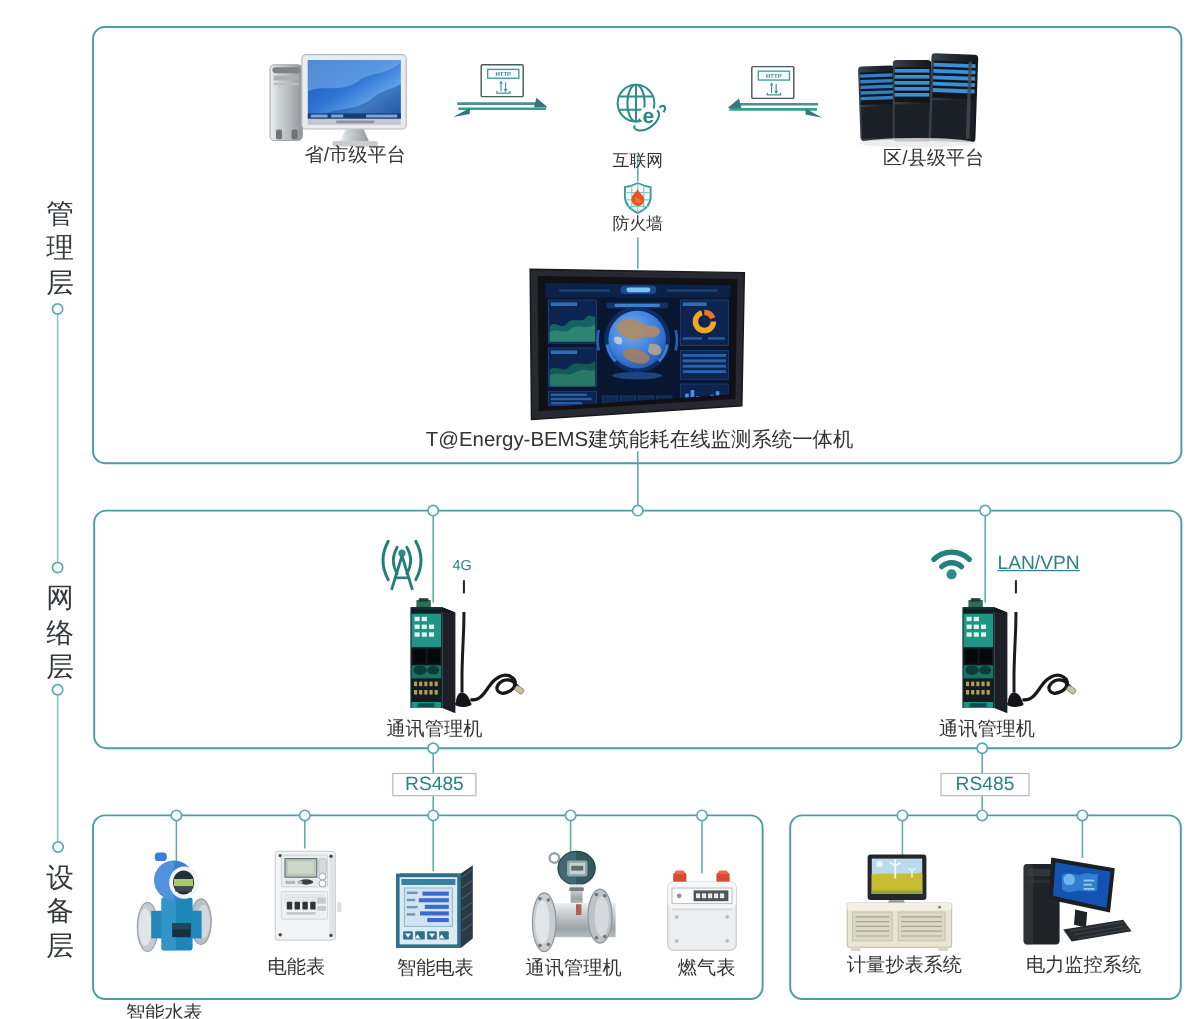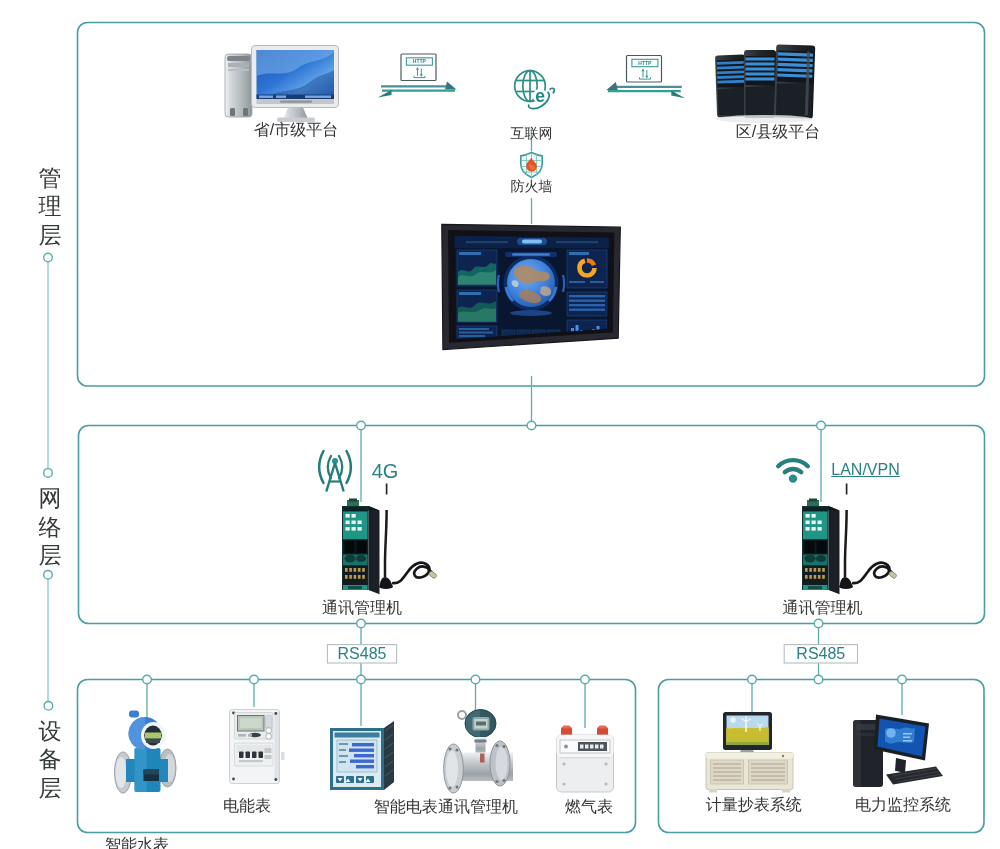--- a/index.html
+++ b/index.html
@@ -580,29 +580,30 @@
           <line x1="895" y1="779" x2="939" y2="771.5"></line>
           <line x1="898" y1="782" x2="941" y2="774"></line>
         </g>
   </g>
 </svg>
 
 <div class="lbl" style="left:284px;top:130px;margin-left:12px;">省/市级平台</div>
 <div class="lbl" style="left:531.5px;top:134px;font-size:14px;">互联网</div>
 <div class="lbl" style="left:764px;top:131.8px;padding-left:28px;">区/县级平台</div>
 <div class="lbl" style="left:531.5px;top:186.5px;font-size:14px;text-align:center;">防火墙</div>
-<div class="lbl teal" style="left:385px;top:470.5px;font-size:20px;">4G</div>
+<div class="lbl" style="left:533px;top:366px;font-size:17px;">T@Energy-BEMS建筑能耗在线监测系统一体机</div>
+<div class="lbl teal" style="left:385px;top:470.5px;font-size:12px;">4G</div>
 <div class="lbl teal" style="left:865.5px;top:470px;font-size:16px;text-decoration:underline;">LAN/VPN</div>
 <div class="lbl" style="left:362px;top:607.5px;">通讯管理机</div>
 <div class="lbl" style="left:822.5px;top:607.5px;">通讯管理机</div>
 <div class="lbl teal" style="left:362px;top:654.2px;">RS485</div>
 <div class="lbl teal" style="left:820.8px;top:654.2px;">RS485</div>
 <div class="lbl" style="left:137px;top:806px;margin-top:39px;">智能水表</div>
 <div class="lbl" style="left:247px;top:806px;">电能表</div>
-<div class="lbl" style="left:362.8px;top:807px;margin-left:43px;">智能电表</div>
+<div class="lbl" style="left:362.8px;top:807px;">智能电表</div>
 <div class="lbl" style="left:478px;top:807px;">通讯管理机</div>
 <div class="lbl" style="left:588.9px;top:807px;">燃气表</div>
 <div class="lbl" style="left:753.7px;top:805.4px;text-align:center;">计量抄表系统</div>
 <div class="lbl" style="left:903px;top:805.4px;">电力监控系统</div>
 <div class="vert" style="left:35px;top:163.9px;">管<br>理<br>层</div>
 <div class="vert" style="left:35px;top:484.4px;">网<br>络<br>层</div>
 <div class="vert" style="left:35px;top:716.9px;">设<br>备<br>层</div>
 </div>
 
 </body></html>

